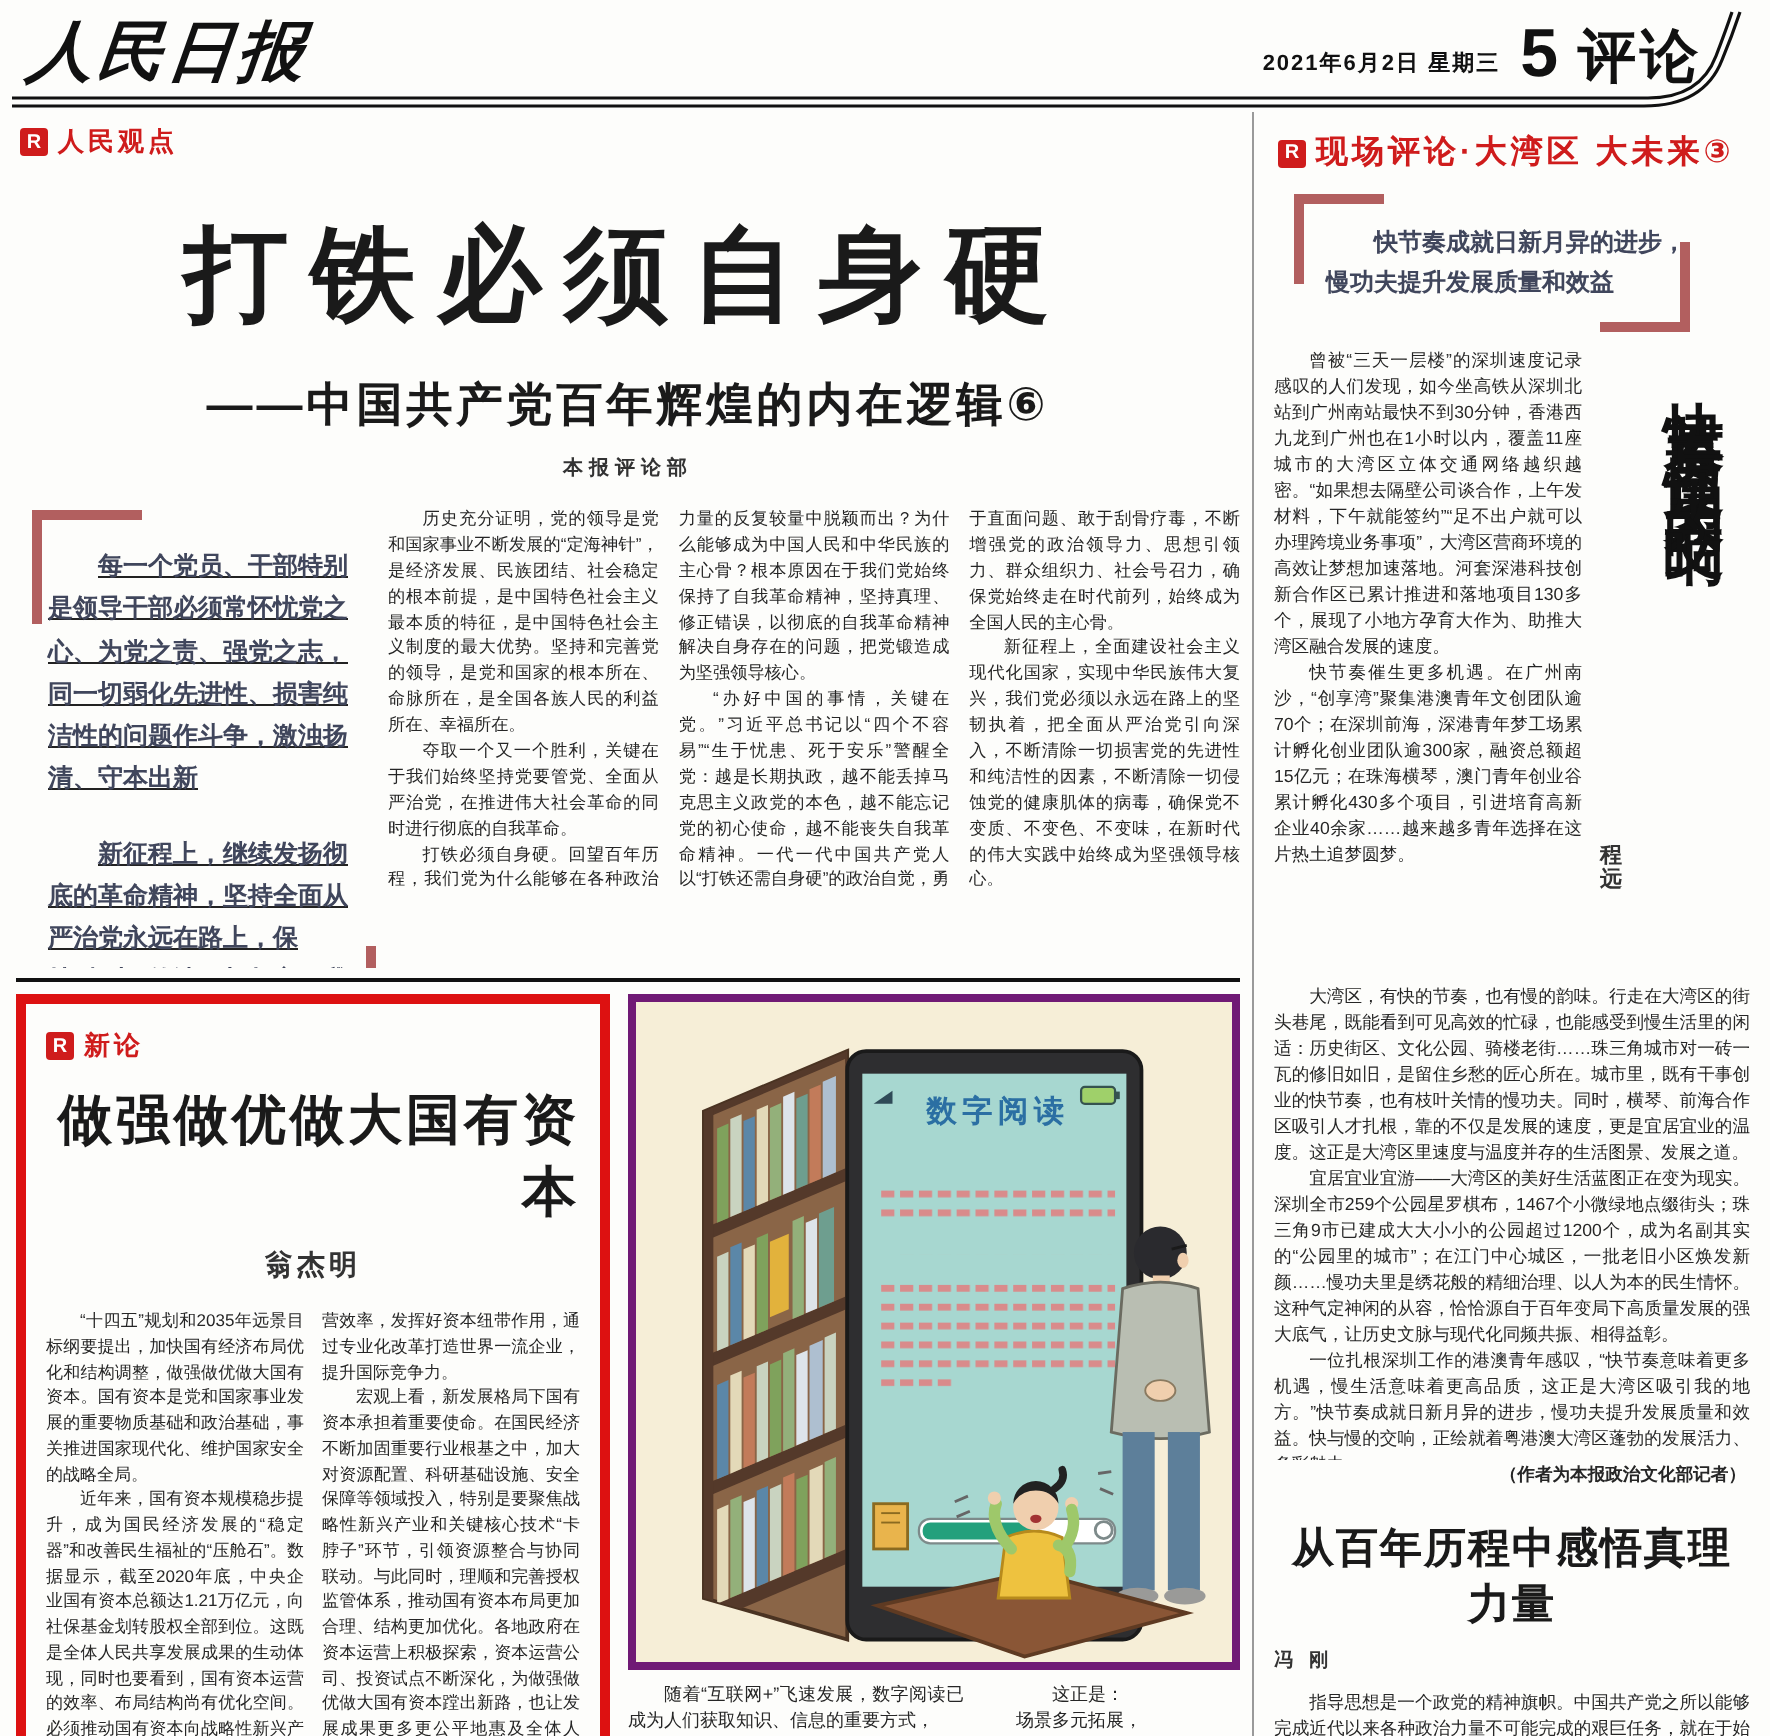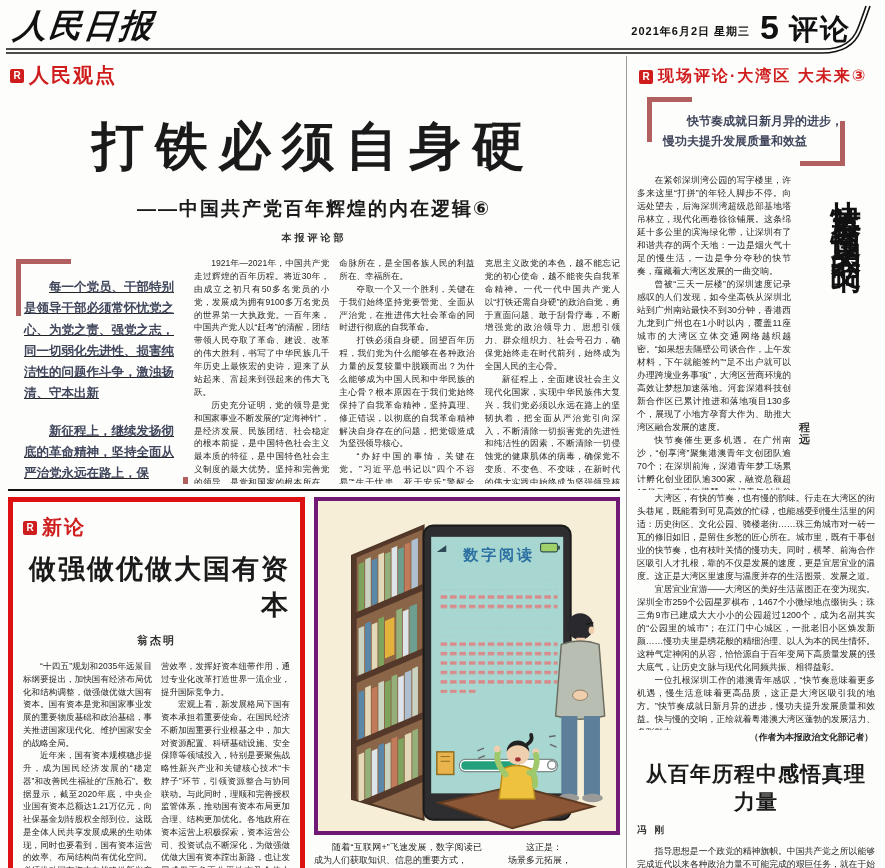--- a/index.html
+++ b/index.html
@@ -24,25 +24,25 @@
   
   .content { display:flex; height:812px; padding:0 4px; }
   .left-zone { width:622px; flex:0 0 622px; padding:0 6px 0 4px; }
   .right-zone { flex:1; border-left:1px solid #9a9a9a; padding:4px 6px 0 10px; overflow:hidden; }
   
   .sec-label { display:flex; align-items:center; gap:5px; margin:6px 0 2px 2px; }
   .r-icon {
     width:14px; height:14px; background:#cf1c1c; color:#fff; font-weight:bold; font-size:10px;
     display:flex; align-items:center; justify-content:center; border-radius:2px; flex:0 0 14px;
   }
-  .sec-label span.txt { color:#cf1c1c; font-weight:bold; font-size:20px; letter-spacing:2px; }
+  .sec-label span.txt { color:#cf1c1c; font-weight:bold; font-size:13px; letter-spacing:2px; }
   
   .main-article { height:428px; overflow:hidden; }
   .main-title { text-align:center; font-size:52px; font-weight:bold; letter-spacing:0.22em; color:#1a1a1a; margin-top:23px; }
-  .main-subtitle { text-align:center; font-size:19px; font-weight:bold; color:#1a1a1a; margin-top:14px; letter-spacing:2px; }
+  .main-subtitle { text-align:center; font-size:23px; font-weight:bold; color:#1a1a1a; margin-top:14px; letter-spacing:2px; }
   .main-byline { text-align:center; font-size:10px; font-weight:bold; color:#333; margin-top:9px; letter-spacing:3px; }
   .main-body { display:flex; margin-top:12px; height:279px; overflow:hidden; }
   .pullquote-box { position:relative; flex:0 0 186px; padding:20px 14px 18px 16px;text-decoration:underline; }
   .pullquote-box::before {
     content:""; position:absolute; left:8px; top:2px; width:50px; height:52px;
     border-left:5px solid #b25f5f; border-top:5px solid #b25f5f;
   }
   .pullquote-box::after {
     content:""; position:absolute; right:6px; bottom:2px; width:50px; height:52px;
     border-right:5px solid #b25f5f; border-bottom:5px solid #b25f5f;
@@ -51,21 +51,21 @@
   .pq + .pq { margin-top:16px; }
   .main-cols { flex:1; column-count:3; column-gap:10px; font-size:8.6px; line-height:1.5;
                text-align:justify; color:#262626; height:279px; overflow:hidden; }
   .main-cols p, .body-text p { text-indent:2em; }
   
   .left-divider { border-top:2.5px solid #111; margin:5px 0 6px 0; }
   .bottom-row { display:flex; gap:9px; height:372px; }
   
   .xinlun-box { flex:0 0 297px; border:5px solid #dd1111; border-bottom:none; padding:6px 10px 0 10px; overflow:hidden; }
   .xinlun-title { text-align:right; font-size:27px; font-weight:bold; letter-spacing:2px; color:#1a1a1a; margin-top:10px; }
-  .xinlun-author { text-align:center; font-size:11px; font-weight:bold; color:#333; margin-top:10px; letter-spacing:2px; }
+  .xinlun-author { text-align:center; font-size:14px; font-weight:bold; color:#333; margin-top:10px; letter-spacing:2px; }
   .xinlun-cols { column-count:2; column-gap:9px; font-size:8.5px; line-height:1.5; text-align:justify;
                  color:#262626; margin-top:12px; height:268px; overflow:hidden; }
   
   .cartoon-fig { flex:1; display:flex; flex-direction:column; overflow:hidden; }
   .cartoon-frame { border:4px solid #701a75; line-height:0; }
   .cartoon-caption { display:flex; gap:26px; margin-top:6px; font-size:9px; line-height:1.45; color:#262626; }
   .cap-left { flex:1.5; text-align:justify; text-indent:2em; }
   .cap-right { flex:1; }
   .cap-right .cap-line1 { text-indent:2em; }
   
@@ -122,21 +122,20 @@
         </div>
         <h1 class="main-title">打铁必须自身硬</h1>
         <div class="main-subtitle">——中国共产党百年辉煌的内在逻辑⑥</div>
         <div class="main-byline">本报评论部</div>
         <div class="main-body">
           <aside class="pullquote-box">
             <p class="pq">每一个党员、干部特别是领导干部必须常怀忧党之心、为党之责、强党之志，同一切弱化先进性、损害纯洁性的问题作斗争，激浊扬清、守本出新</p>
             <p class="pq">新征程上，继续发扬彻底的革命精神，坚持全面从严治党永远在路上，保持“赶考”的清醒与坚定，我们一定能以新时代党的自我革命引领新的伟大社会革命，创造新的更大奇迹</p>
           </aside>
           <div class="main-cols body-text">
-            <p>1921年—2021年，中国共产党走过辉煌的百年历程。将近30年，由成立之初只有50多名党员的小党，发展成为拥有9100多万名党员的世界第一大执政党。一百年来，中国共产党人以“赶考”的清醒，团结带领人民夺取了革命、建设、改革的伟大胜利，书写了中华民族几千年历史上最恢宏的史诗，迎来了从站起来、富起来到强起来的伟大飞跃。</p>
             <p>历史充分证明，党的领导是党和国家事业不断发展的“定海神针”，是经济发展、民族团结、社会稳定的根本前提，是中国特色社会主义最本质的特征，是中国特色社会主义制度的最大优势。坚持和完善党的领导，是党和国家的根本所在、命脉所在，是全国各族人民的利益所在、幸福所在。</p>
             <p>夺取一个又一个胜利，关键在于我们始终坚持党要管党、全面从严治党，在推进伟大社会革命的同时进行彻底的自我革命。</p>
             <p>打铁必须自身硬。回望百年历程，我们党为什么能够在各种政治力量的反复较量中脱颖而出？为什么能够成为中国人民和中华民族的主心骨？根本原因在于我们党始终保持了自我革命精神，坚持真理、修正错误，以彻底的自我革命精神解决自身存在的问题，把党锻造成为坚强领导核心。</p>
             <p>“办好中国的事情，关键在党。”习近平总书记以“四个不容易”“生于忧患、死于安乐”警醒全党：越是长期执政，越不能丢掉马克思主义政党的本色，越不能忘记党的初心使命，越不能丧失自我革命精神。一代一代中国共产党人以“打铁还需自身硬”的政治自觉，勇于直面问题、敢于刮骨疗毒，不断增强党的政治领导力、思想引领力、群众组织力、社会号召力，确保党始终走在时代前列，始终成为全国人民的主心骨。</p>
             <p>新征程上，全面建设社会主义现代化国家，实现中华民族伟大复兴，我们党必须以永远在路上的坚韧执着，把全面从严治党引向深入，不断清除一切损害党的先进性和纯洁性的因素，不断清除一切侵蚀党的健康肌体的病毒，确保党不变质、不变色、不变味，在新时代的伟大实践中始终成为坚强领导核心。</p>
           </div>
         </div>
       </section>
 
       <div class="left-divider"></div>
@@ -294,21 +293,20 @@
         <span class="r-icon">R</span>
         <span class="txt" style="font-size:16px;">现场评论·大湾区  大未来③</span>
       </div>
 
       <div class="rz-quote">
         <p>快节奏成就日新月异的进步，慢功夫提升发展质量和效益</p>
       </div>
 
       <div class="rz-upper">
         <div class="rz-upper-text body-text">
-          <p>在紧邻深圳湾公园的写字楼里，许多来这里“打拼”的年轻人脚步不停。向远处望去，后海深圳湾超级总部基地塔吊林立，现代化画卷徐徐铺展。这条绵延十多公里的滨海绿化带，让深圳有了和谐共存的两个天地：一边是烟火气十足的慢生活，一边是争分夺秒的快节奏，蕴藏着大湾区发展的一曲交响。</p>
           <p>曾被“三天一层楼”的深圳速度记录感叹的人们发现，如今坐高铁从深圳北站到广州南站最快不到30分钟，香港西九龙到广州也在1小时以内，覆盖11座城市的大湾区立体交通网络越织越密。“如果想去隔壁公司谈合作，上午发材料，下午就能签约”“足不出户就可以办理跨境业务事项”，大湾区营商环境的高效让梦想加速落地。河套深港科技创新合作区已累计推进和落地项目130多个，展现了小地方孕育大作为、助推大湾区融合发展的速度。</p>
           <p>快节奏催生更多机遇。在广州南沙，“创享湾”聚集港澳青年文创团队逾70个；在深圳前海，深港青年梦工场累计孵化创业团队逾300家，融资总额超15亿元；在珠海横琴，澳门青年创业谷累计孵化430多个项目，引进培育高新企业40余家……越来越多青年选择在这片热土追梦圆梦。</p>
         </div>
         <div class="rz-author-col">
           <span class="vertical rz-author">程远</span>
         </div>
         <div class="rz-title-col">
           <span class="vertical rz-vtitle">快节奏与慢功夫的交响</span>
         </div>
       </div>

